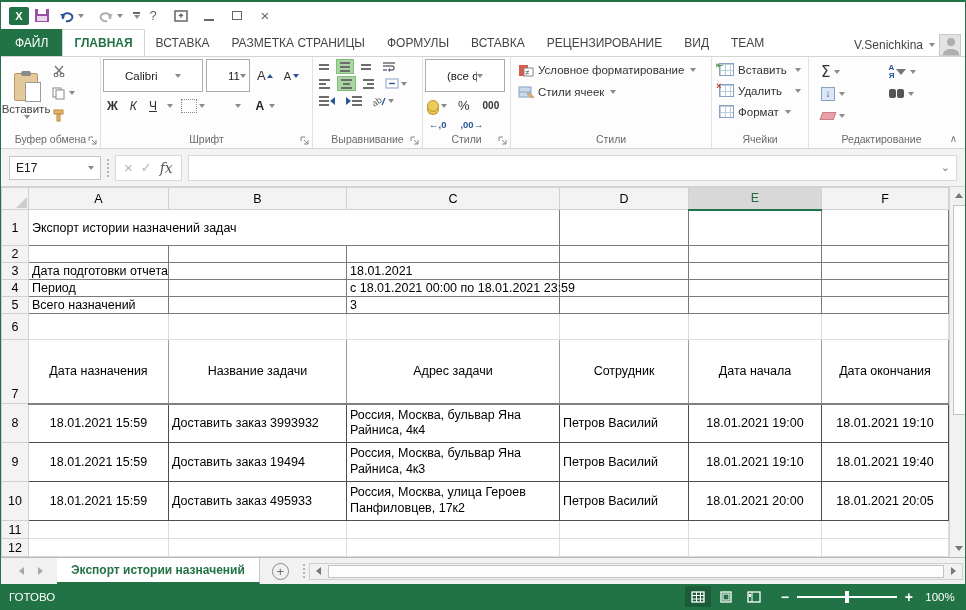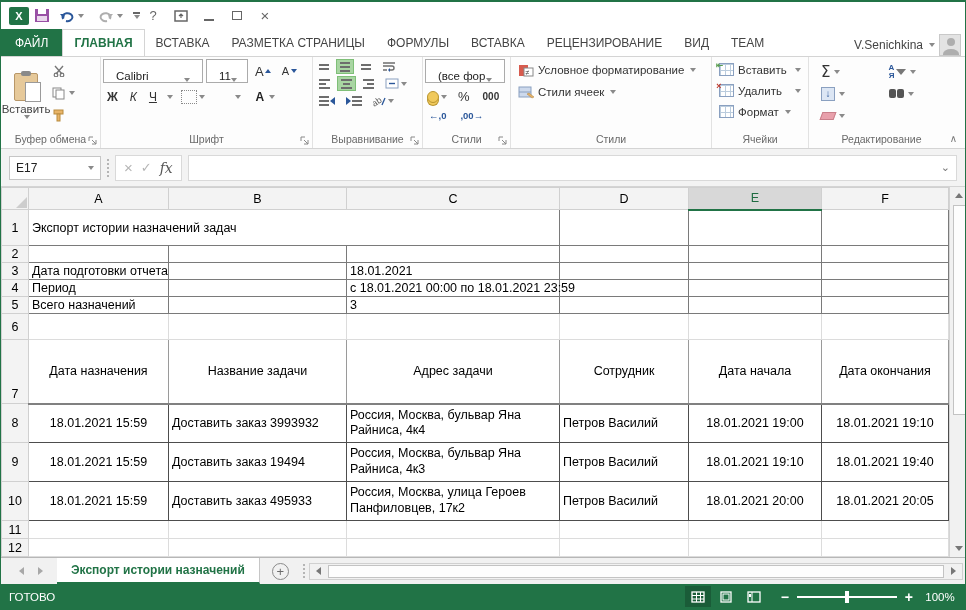--- a/index.html
+++ b/index.html
@@ -41,21 +41,21 @@
   .rg-body { flex:1; display:flex; }
   .rg-label { height:16px; font-size:10.5px; color:#6a6a6a; text-align:center; line-height:15px; white-space:nowrap; }
   .dlg { position:absolute; right:2px; bottom:2px; width:10px; height:10px; }
   .btn { display:flex; align-items:center; border:1px solid transparent; padding:1px 3px; color:#444; }
   .bigbtn { display:flex; flex-direction:column; align-items:center; justify-content:center; width:46px; }
   .paste-ic { width:24px; height:28px; background:#e6c99a; border:1px solid #b89768; border-radius:2px; position:relative; }
   .paste-ic:before { content:""; position:absolute; top:-3px; left:6px; width:10px; height:5px; background:#8a8a8a; border-radius:2px; }
   .paste-ic:after { content:""; position:absolute; right:-4px; bottom:-2px; width:14px; height:18px; background:#fff; border:1px solid #9a9a9a; }
   .small-col { display:flex; flex-direction:column; justify-content:flex-start; gap:2px; padding-top:2px; }
   .mini { height:20px; display:flex; align-items:center; gap:2px; padding:0 2px; }
-  .combo { border:1px solid #ababab; background:#fff; height:24px; display:flex; align-items:flex-end; padding:0 12px; font-size:11.5px; color:#222; }
+  .combo { border:1px solid #ababab; background:#fff; height:33px; display:flex; align-items:center; padding:0 21px; font-size:11.5px; color:#222; }
   .combo .dd-sm { margin-left:auto; }
   .lines-ic { display:inline-flex; flex-direction:column; gap:2px; }
   .lines-ic .b { height:2px; background:#6d6d6d; }
   .sel-green { background:#a8d5a2; border:1px solid #7fbf78; }
   .cell-ic { width:16px; height:14px; border:1px dotted #8a8a8a; position:relative; }
   .fillcolor { position:relative; width:16px; height:16px; }
   .fillcolor .bucket { width:12px; height:9px; background:#8aa0c0; margin:0 auto; clip-path:polygon(20% 0,80% 0,100% 70%,0 70%); }
   .fillcolor .bar { width:16px; height:4px; background:#ffe916; margin-top:1px; }
   .fontcolor { text-align:center; width:14px; font-weight:bold; color:#222; font-size:12px; line-height:11px; }
   .fontcolor .bar { width:14px; height:4px; background:#e03c31; margin-top:1px; }

